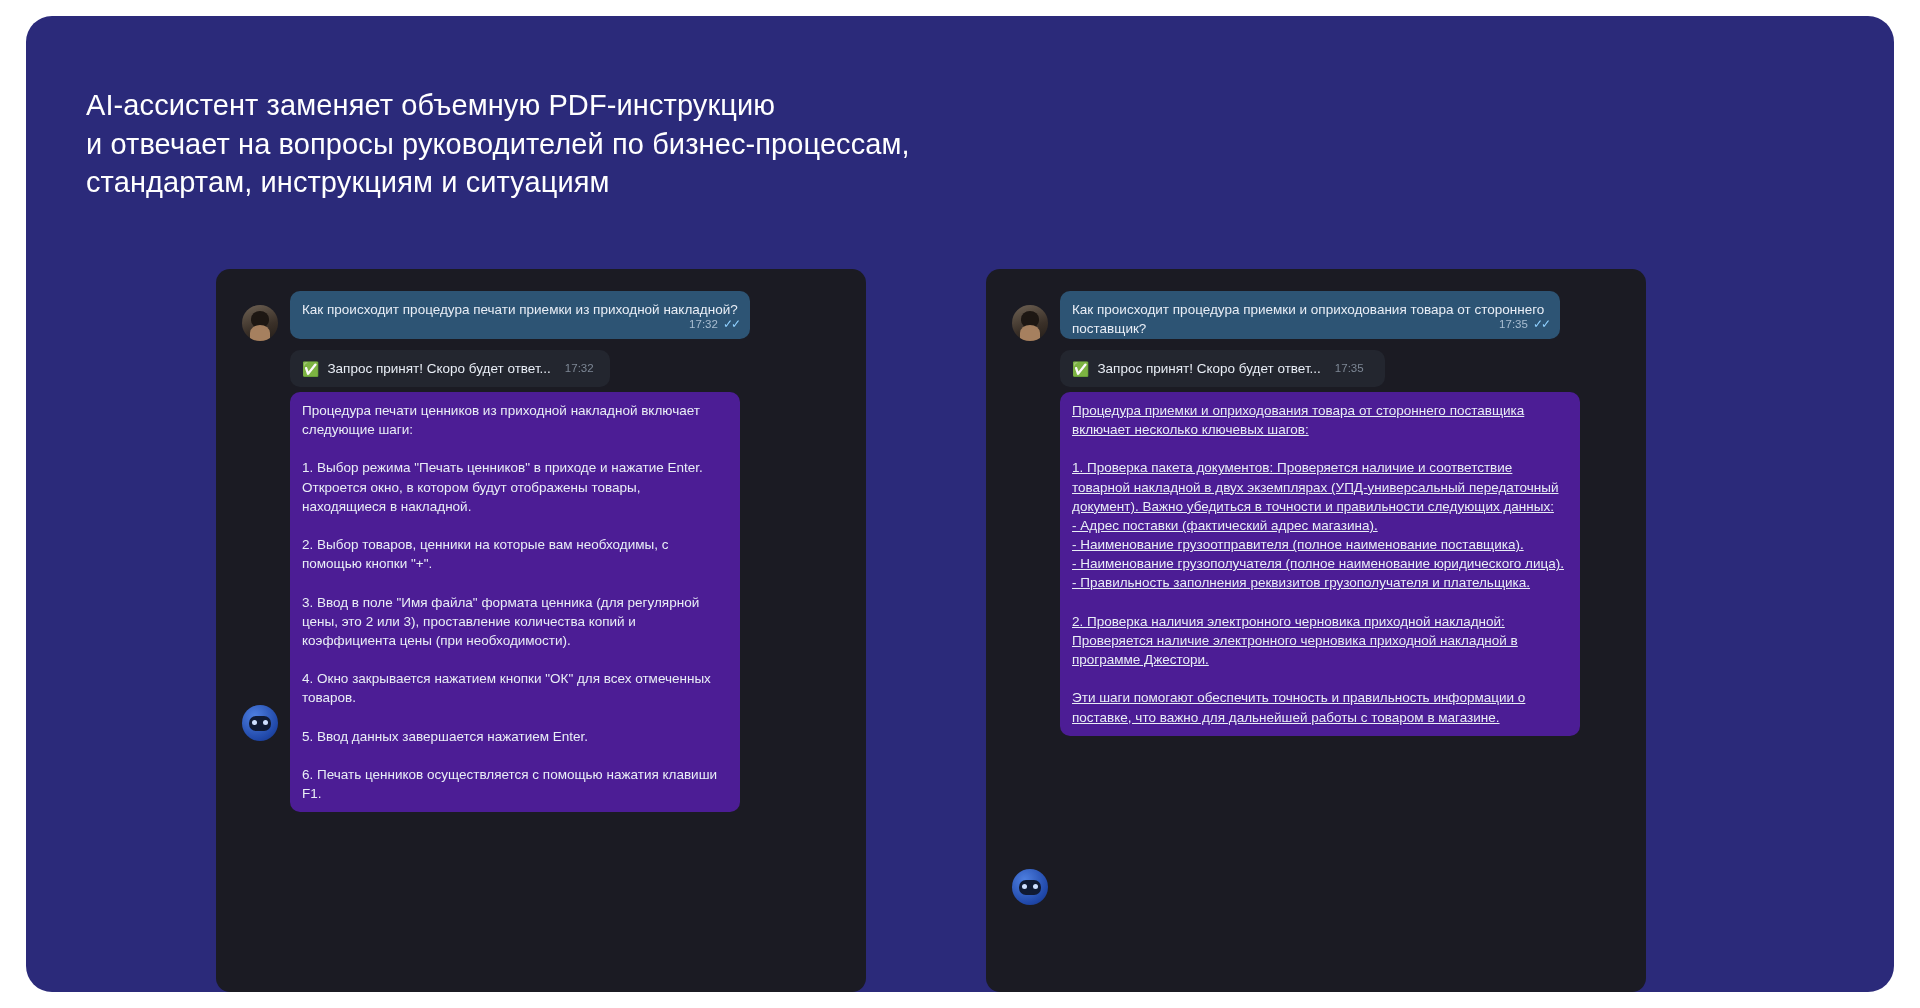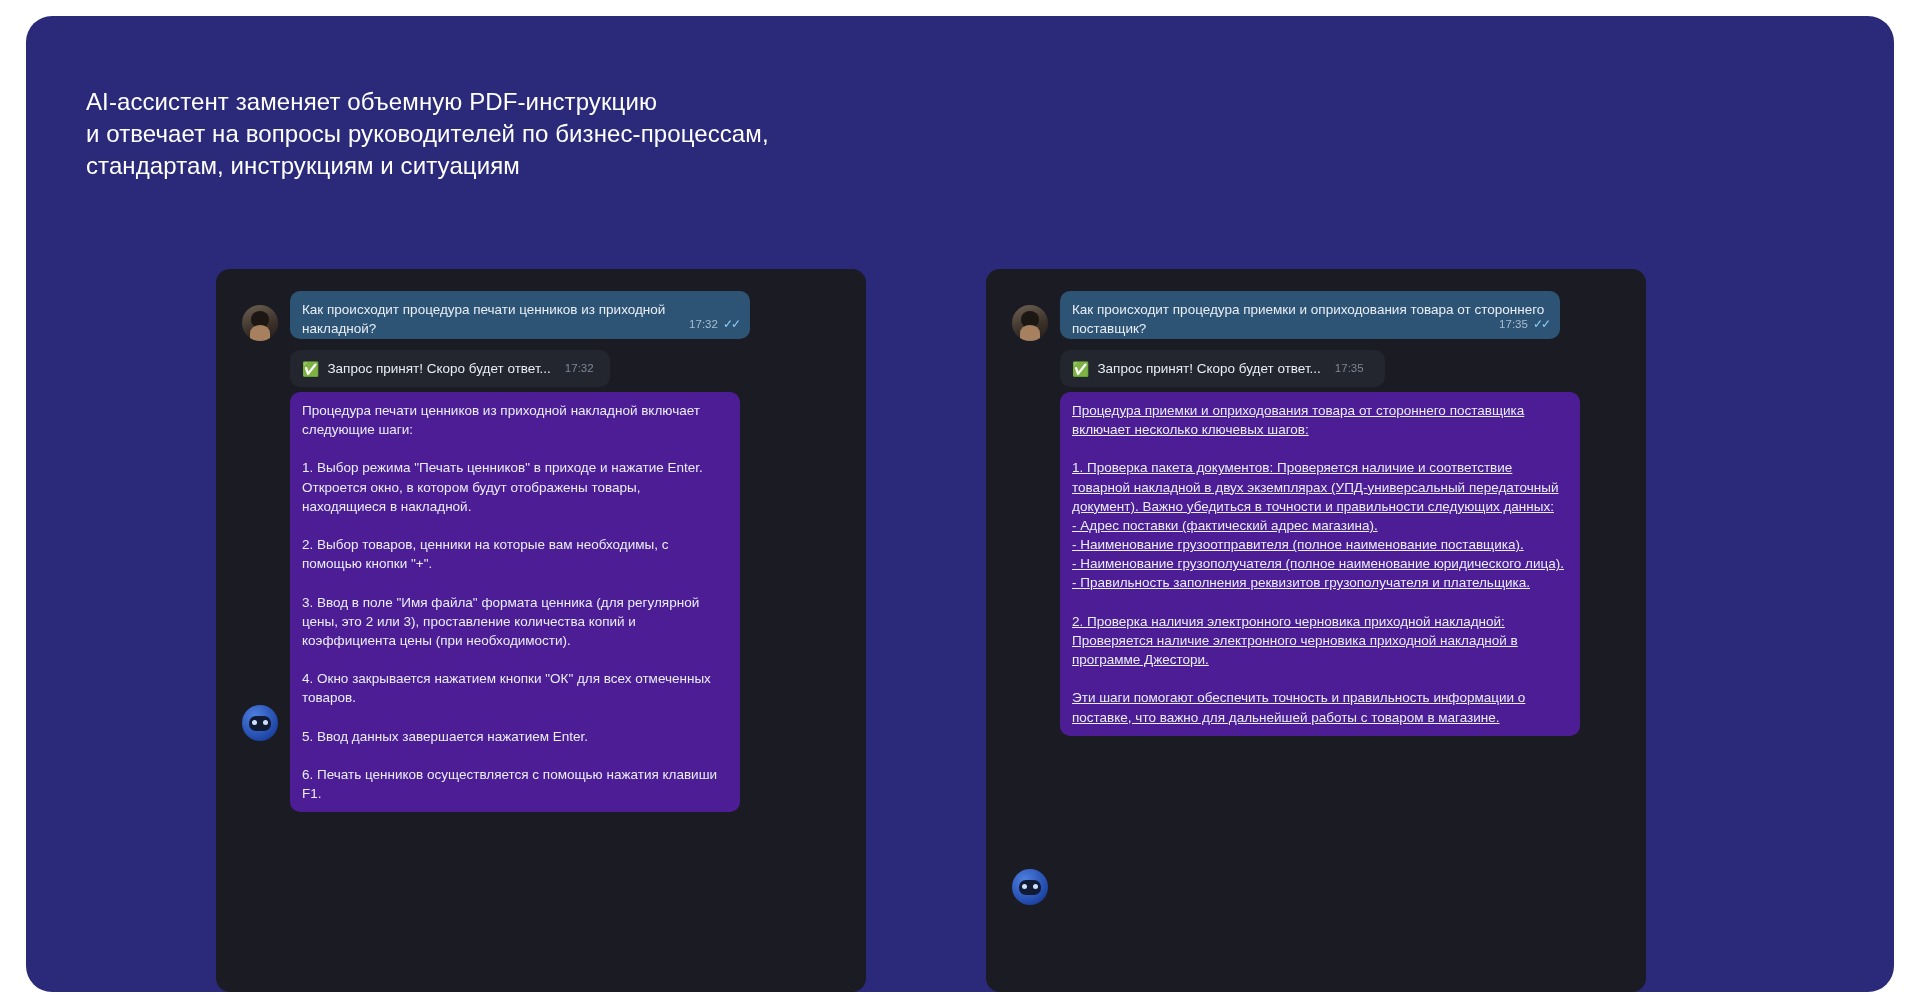--- a/index.html
+++ b/index.html
@@ -19,21 +19,21 @@
     height: 976px;
     background: #2b2a7a;
     border-radius: 26px;
     overflow: hidden;
   }
   .headline {
     position: absolute;
     left: 60px;
     top: 70px;
     color: #ffffff;
-    font-size: 24px;
+    font-size: 29px;
     line-height: 1.33;
     font-weight: 400;
     letter-spacing: 0.1px;
     white-space: pre-line;
   }
   .chat {
     position: absolute;
     background: #1b1b23;
     border-radius: 14px;
     overflow: hidden;
@@ -180,21 +180,21 @@
 
   <div class="headline">AI-ассистент заменяет объемную PDF-инструкцию
 и отвечает на вопросы руководителей по бизнес-процессам,
 стандартам, инструкциям и ситуациям</div>
 
   <div class="chat" id="chat-left"></div>
 
   <div class="avatar avatar-user" id="l-avatar-user"></div>
 
   <div class="bubble user" id="l-bubble-user">
-    <span class="txt">Как происходит процедура печати ценников из приходной накладной?</span>
+    <span class="txt">Как происходит процедура печати приемки из приходной накладной?</span>
     <span class="meta">
       <span>17:32</span>
       <span class="ticks">✓✓</span>
     </span>
   </div>
 
   <div class="bubble status" id="l-bubble-status">
     <span class="status-row">
       <span class="check-emoji">✅</span>
       <span>Запрос принят! Скоро будет ответ...</span>

